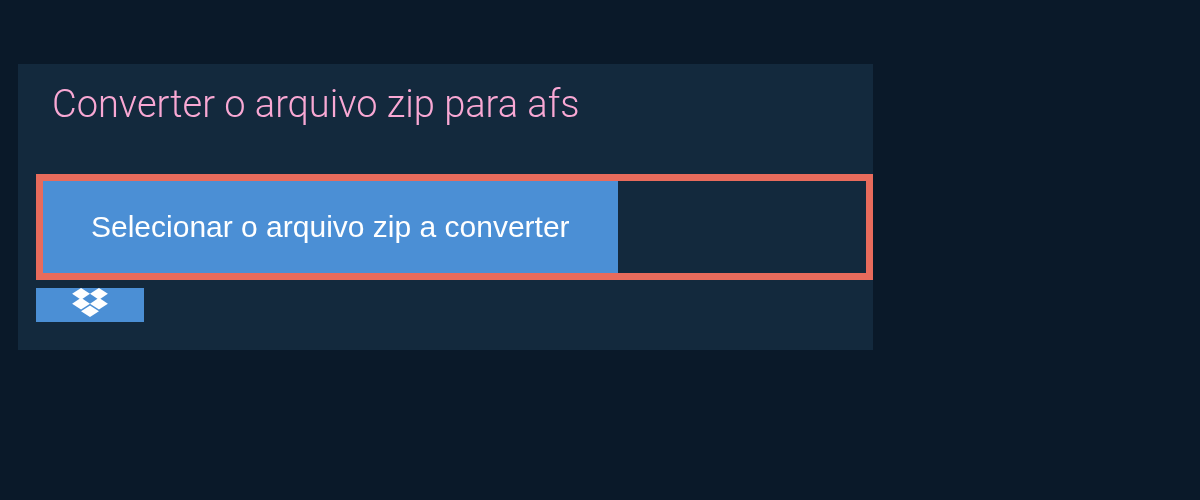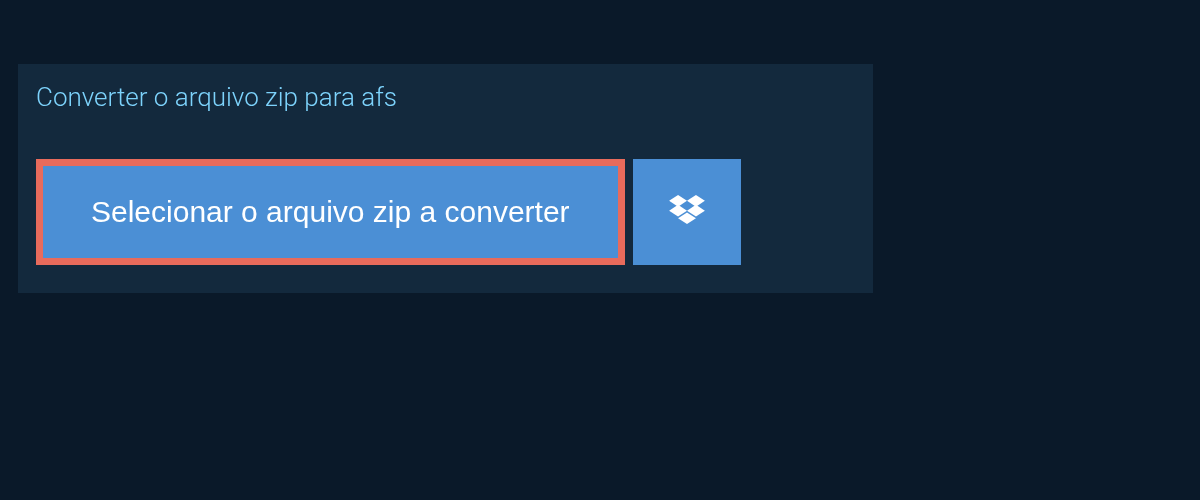--- a/index.html
+++ b/index.html
@@ -19,30 +19,32 @@
       top: 64px;
       left: 18px;
       width: 855px;
       background: #13293d;
       padding-bottom: 28px;
     }
     .tab {
       display: inline-block;
       background: #13293d;
       padding: 18px 28px 22px 18px;
-      color: #7dd3fc;
-      font-size: 26px;
+      color: #f9a8d4;
+      font-size: 38px;
       font-weight: 300;
       line-height: 1.2;
+      margin-left: 16px;
     }
     .button-row {
       display: flex;
       gap: 8px;
       margin-top: 24px;
       margin-left: 18px;
+      flex-direction: column;
     }
     .select-button-wrap {
       border: 7px solid #e86b5c;
       display: inline-block;
     }
     .select-button {
       background: #4b8fd5;
       color: #ffffff;
       font-size: 30px;
       font-weight: 300;

